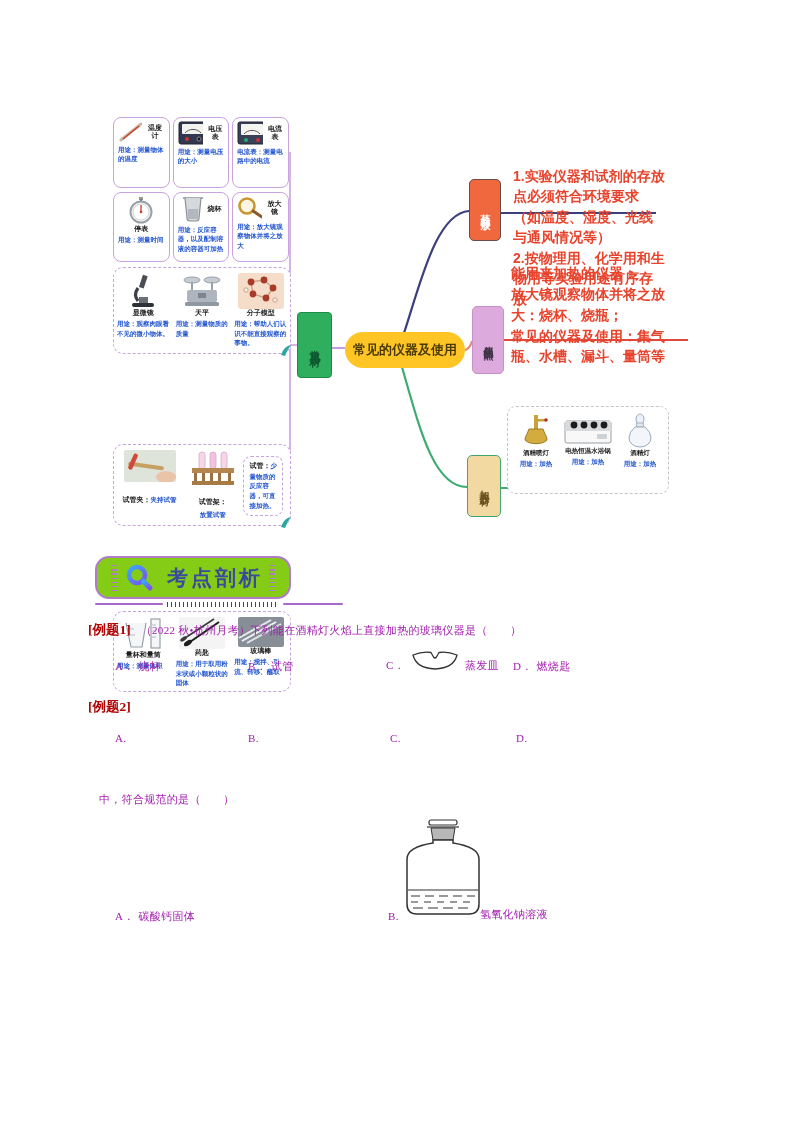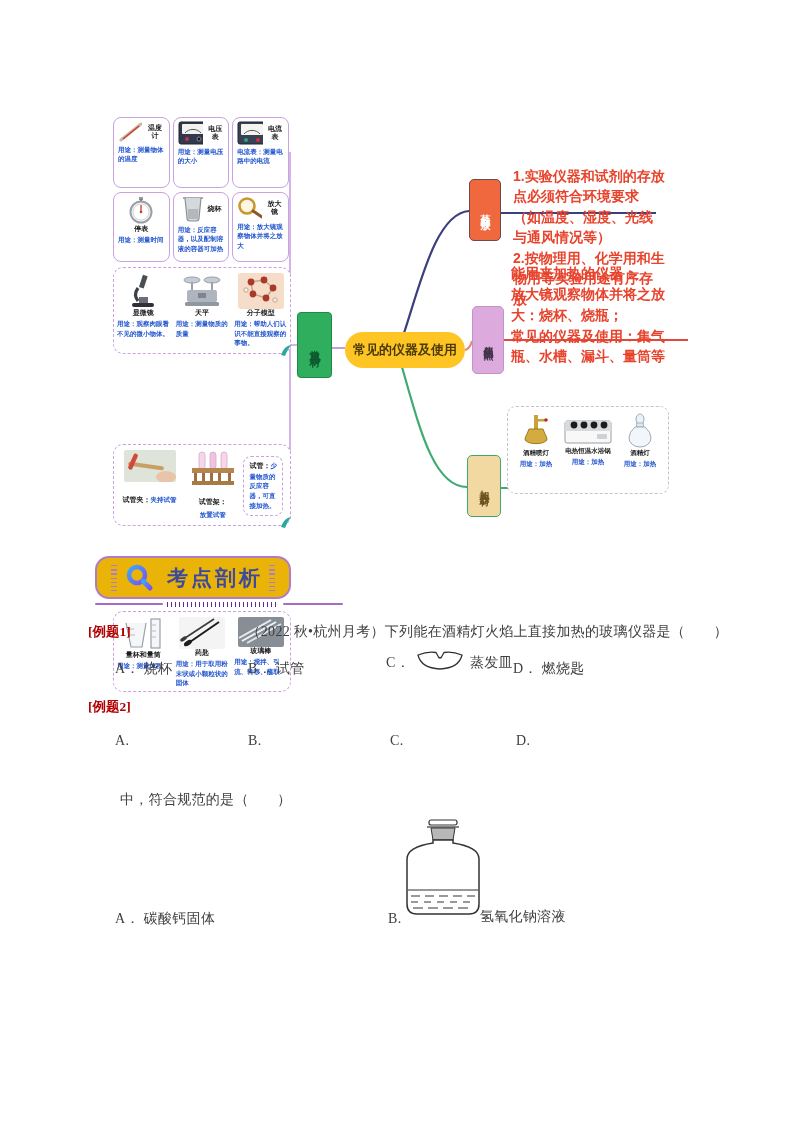--- a/index.html
+++ b/index.html
@@ -35,36 +35,36 @@
 
   .note-red{font-size:14px;font-weight:bold;color:#e8432c;line-height:1.45;}
   .note-red div{margin:0 0 1px 0;}
 
   .tools-card{border:1px dashed #c4c4c4;border-radius:9px;background:#fff;display:flex;padding:4px 2px 2px;}
   .tools-card .dcol{padding:2px 2px;}
   .tools-card .eq-name{font-size:6.5px;}
   .tools-card .eq-use{text-align:center;}
 
   
-  .badge{background:#eab308;border:2px solid #b07cc6;border-radius:14px;display:flex;align-items:center;
+  .badge{background:#84cc16;border:2px solid #b07cc6;border-radius:14px;display:flex;align-items:center;
          box-sizing:border-box;padding:0 14px;}
   .badge-title{font-size:21px;font-weight:bold;color:#3c4a9c;letter-spacing:3px;margin-left:12px;
                font-family:"Liberation Sans",sans-serif;}
   .tickcol{width:6px;height:26px;background:repeating-linear-gradient(180deg,#b07cc6 0 1.5px,transparent 1.5px 4.2px);}
   .tickcol.r{margin-left:auto;}
   .divider{display:flex;align-items:center;height:6px;}
   .seg-solid{flex:0 0 68px;height:2px;background:#a86bc9;border-radius:2px;}
   .seg-ticks{flex:0 0 112px;height:5px;margin:0 4px;
              background:repeating-linear-gradient(90deg,#5b2d91 0 1.5px,transparent 1.5px 4px);}
   .seg-solid2{flex:1;height:2px;background:#a86bc9;border-radius:2px;}
 
   
-  .q-row{display:flex;gap:18px;align-items:baseline;font-family:"Liberation Serif",serif;justify-content:space-between;}
+  .q-row{display:flex;gap:10px;align-items:baseline;font-family:"Liberation Serif",serif;}
   .q-label{font-size:13.5px;font-weight:bold;color:#b00000;white-space:nowrap;}
-  .q-text{font-size:14px;color:#404040;letter-spacing:0.3px;line-height:1.55;}
+  .q-text{font-size:11px;color:#a21caf;letter-spacing:0.3px;line-height:1.55;}
   .opt{display:flex;align-items:flex-end;gap:4px;font-family:"Liberation Serif",serif;}
 </style>
 </head>
 <body>
 
 <div class="page">
 
   <svg class="abs" style="left:0;top:0" width="794" height="1123">
     <path d="M290,152 V481" stroke="#c9a2e0" stroke-width="1.6" fill="none"></path>
     <path d="M290,345 H297" stroke="#c9a2e0" stroke-width="1.6" fill="none"></path>
@@ -395,21 +395,21 @@
   <div class="abs opt" style="left:248px;top:730px">
     <span class="q-text">B.</span>
   </div>
   <div class="abs opt" style="left:390px;top:730px">
     <span class="q-text">C.</span>
   </div>
   <div class="abs opt" style="left:516px;top:730px">
     <span class="q-text">D.</span>
   </div>
 
-  <div class="abs" style="left:120px;top:789px">
+  <div class="abs" style="left:99px;top:789px">
     <span class="q-text" style="font-family:'Liberation Serif',serif">中，符合规范的是（　　）</span>
   </div>
 
   <svg class="abs" style="left:405px;top:818px" width="76" height="98">
     <rect x="24" y="2" width="28" height="5" rx="2" fill="#fff" stroke="#333" stroke-width="1.2"></rect>
     <line x1="22" y1="9" x2="54" y2="9" stroke="#333" stroke-width="1.2"></line>
     <path d="M26,10 L50,10 L48,22 L28,22 Z" fill="#b8b8b8" stroke="#333" stroke-width="1"></path>
     <path d="M28,22 L28,25 Q2,29 2,41 L2,86 Q2,96 12,96 L64,96 Q74,96 74,86 L74,41 Q74,29 48,25 L48,22 Z" fill="#fff" stroke="#333" stroke-width="1.5"></path>
     <line x1="3" y1="72" x2="73" y2="72" stroke="#333" stroke-width="1.1"></line>
     <line x1="6" y1="78" x2="70" y2="78" stroke="#333" stroke-width="1" stroke-dasharray="9 5"></line>

